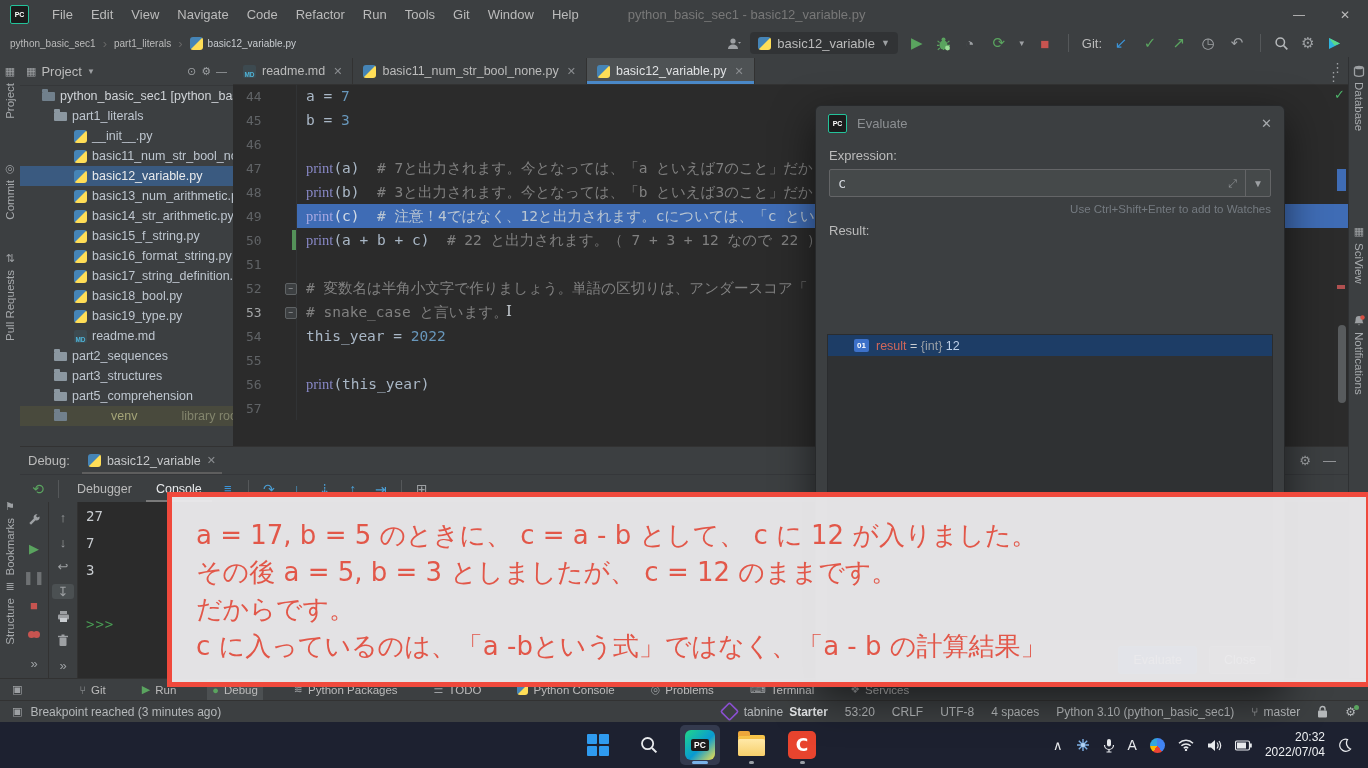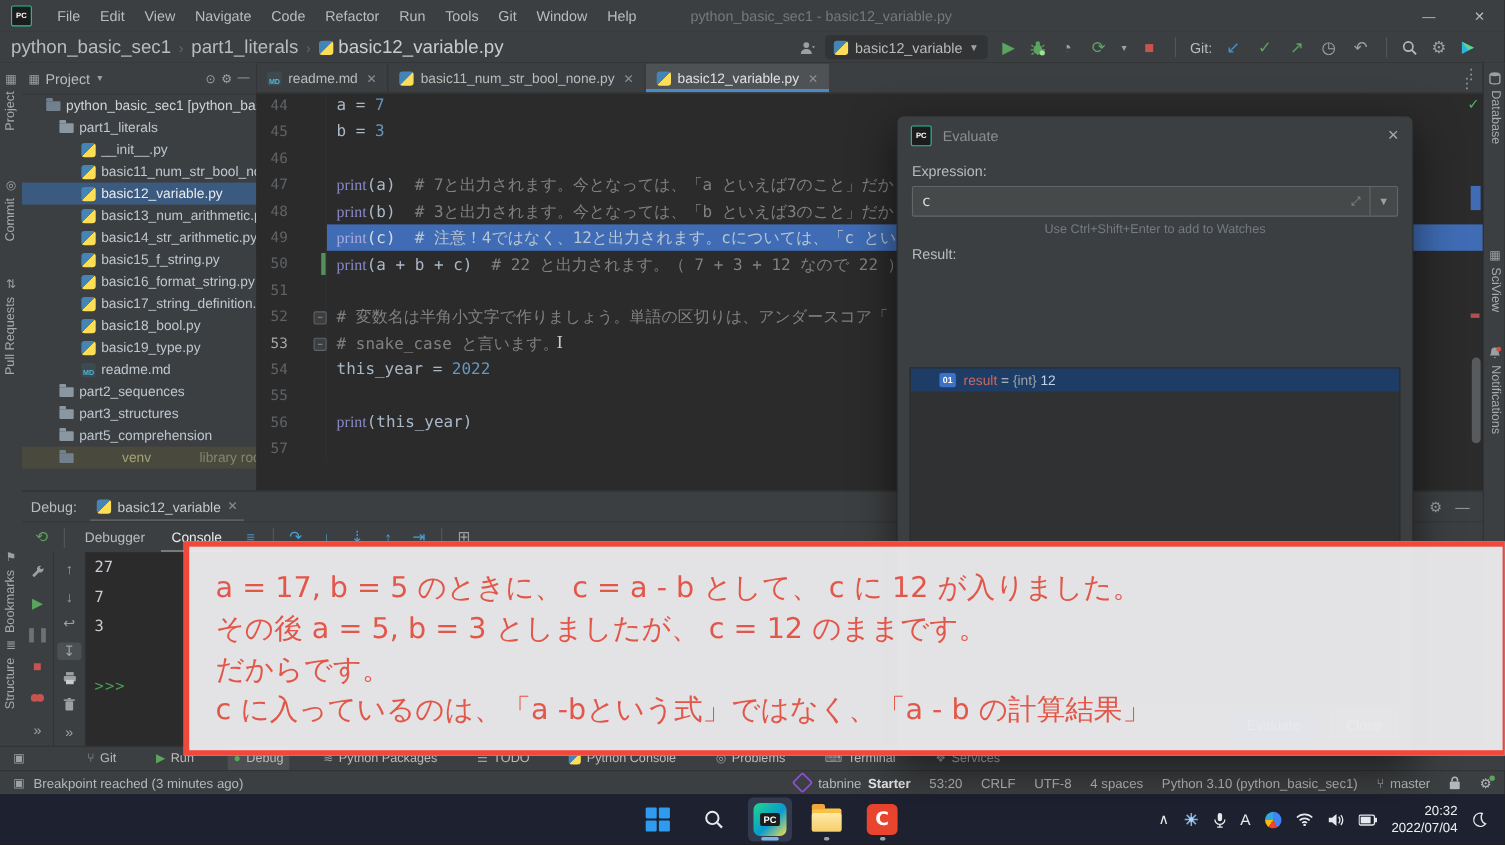--- a/index.html
+++ b/index.html
@@ -11,21 +11,21 @@
   
   #titlebar{left:0;top:0;width:1368px;height:29px;background:#3c3f41;border-bottom:1px solid #2f3133;display:flex;align-items:center;}
   .pcico{width:17px;height:17px;background:#1c1c1c;border:1px solid #24c29a;border-radius:2px;color:#fff;font-size:7px;font-weight:bold;display:flex;align-items:center;justify-content:center;margin:0 14px 0 10px;}
   .menu-item{padding:0 9px;color:#bbb;height:29px;display:flex;align-items:center;}
   #win-title{color:#787878;margin-left:40px;}
   #win-controls{margin-left:auto;display:flex;}
   #win-controls span{width:46px;height:29px;display:flex;align-items:center;justify-content:center;color:#bbb;font-size:12px;}
 
   
   #navbar{left:0;top:29px;width:1368px;height:28px;background:#3c3f41;border-bottom:1px solid #2f3133;display:flex;align-items:center;}
-  .crumb{color:#bbb;font-size:17px;}
+  .crumb{color:#bbb;font-size:10px;}
   .crumb-sep{color:#666;margin:0 7px;}
   .pyico{width:13px;height:13px;border-radius:3px;background:linear-gradient(135deg,#4584b6 49%,#ffde57 51%);display:inline-block;flex:none;}
   #nav-right{margin-left:auto;display:flex;align-items:center;gap:9px;padding-right:26px;}
   #run-config{background:rgba(0,0,0,.18);border-radius:4px;height:22px;display:flex;align-items:center;gap:6px;padding:0 8px;}
   .tool-ic{font-size:15px;width:20px;text-align:center;}
   .green{color:#5aa45f;} .red{color:#c75450;} .blue{color:#3b94d9;} .gray{color:#9da0a3;}
   .vsep{width:1px;height:18px;background:#55585a;margin:0 4px;}
 
   
   #leftstrip{left:0;top:57px;width:20px;height:643px;background:#3c3f41;border-right:1px solid #2f3133;}
@@ -77,21 +77,21 @@
   
   #evaluate{left:815px;top:105px;width:468px;height:578px;background:#3c3f41;border:1px solid #27292b;border-radius:6px;box-shadow:0 14px 40px rgba(0,0,0,.55);z-index:50;}
   #eval-title{height:34px;display:flex;align-items:center;padding:0 12px;gap:10px;color:#8c8f92;}
   #eval-title .x{margin-left:auto;color:#a7aaad;font-size:13px;}
   #eval-body{padding:2px 13px;}
   .eval-label{color:#bbb;margin:6px 0 6px;}
   #expr-box{height:26px;background:#45494a;border:1px solid #646567;border-radius:2px;display:flex;align-items:center;}
   #expr-text{flex:1;padding-left:8px;color:#d6dae0;font-family:"DejaVu Sans Mono",monospace;font-size:13.5px;}
   #expr-expand{color:#8a8d90;font-size:11px;padding:0 8px;}
   #expr-drop{width:24px;align-self:stretch;border-left:1px solid #646567;display:flex;align-items:center;justify-content:center;color:#9da0a3;font-size:10px;}
-  #eval-hint{text-align:center;color:#747a80;font-size:11.5px;margin:6px 0 8px;}
+  #eval-hint{text-align:right;color:#747a80;font-size:11.5px;margin:6px 0 8px;}
   #result-list{position:absolute;left:11px;right:11px;top:228px;bottom:44px;background:#2f3133;border:1px solid #2a2c2e;}
   #result-row{height:21px;background:#1d3d66;display:flex;align-items:center;gap:7px;padding-left:26px;font-size:12.5px;}
   .int-badge{width:15px;height:13px;background:#3d71c9;border-radius:2px;color:#fff;font-size:8px;font-weight:bold;display:flex;align-items:center;justify-content:center;}
   #result-row .rname{color:#d0675a;} #result-row .req{color:#c8ccd0;} #result-row .rtype{color:#9aa0a6;} #result-row .rval{color:#bed0e8;}
   #eval-buttons{position:absolute;right:13px;bottom:10px;display:flex;gap:12px;}
   .btn{height:26px;padding:0 14px;border-radius:3px;border:1px solid #5e6163;background:#4b4f51;color:#bbb;display:flex;align-items:center;font-size:12.5px;}
   .btn.primary{background:#365880;border-color:#366091;color:#adb6c0;}
 
   
   #debugpanel{left:20px;top:446px;width:1328px;height:232px;background:#3c3f41;border-top:1px solid #323232;}

